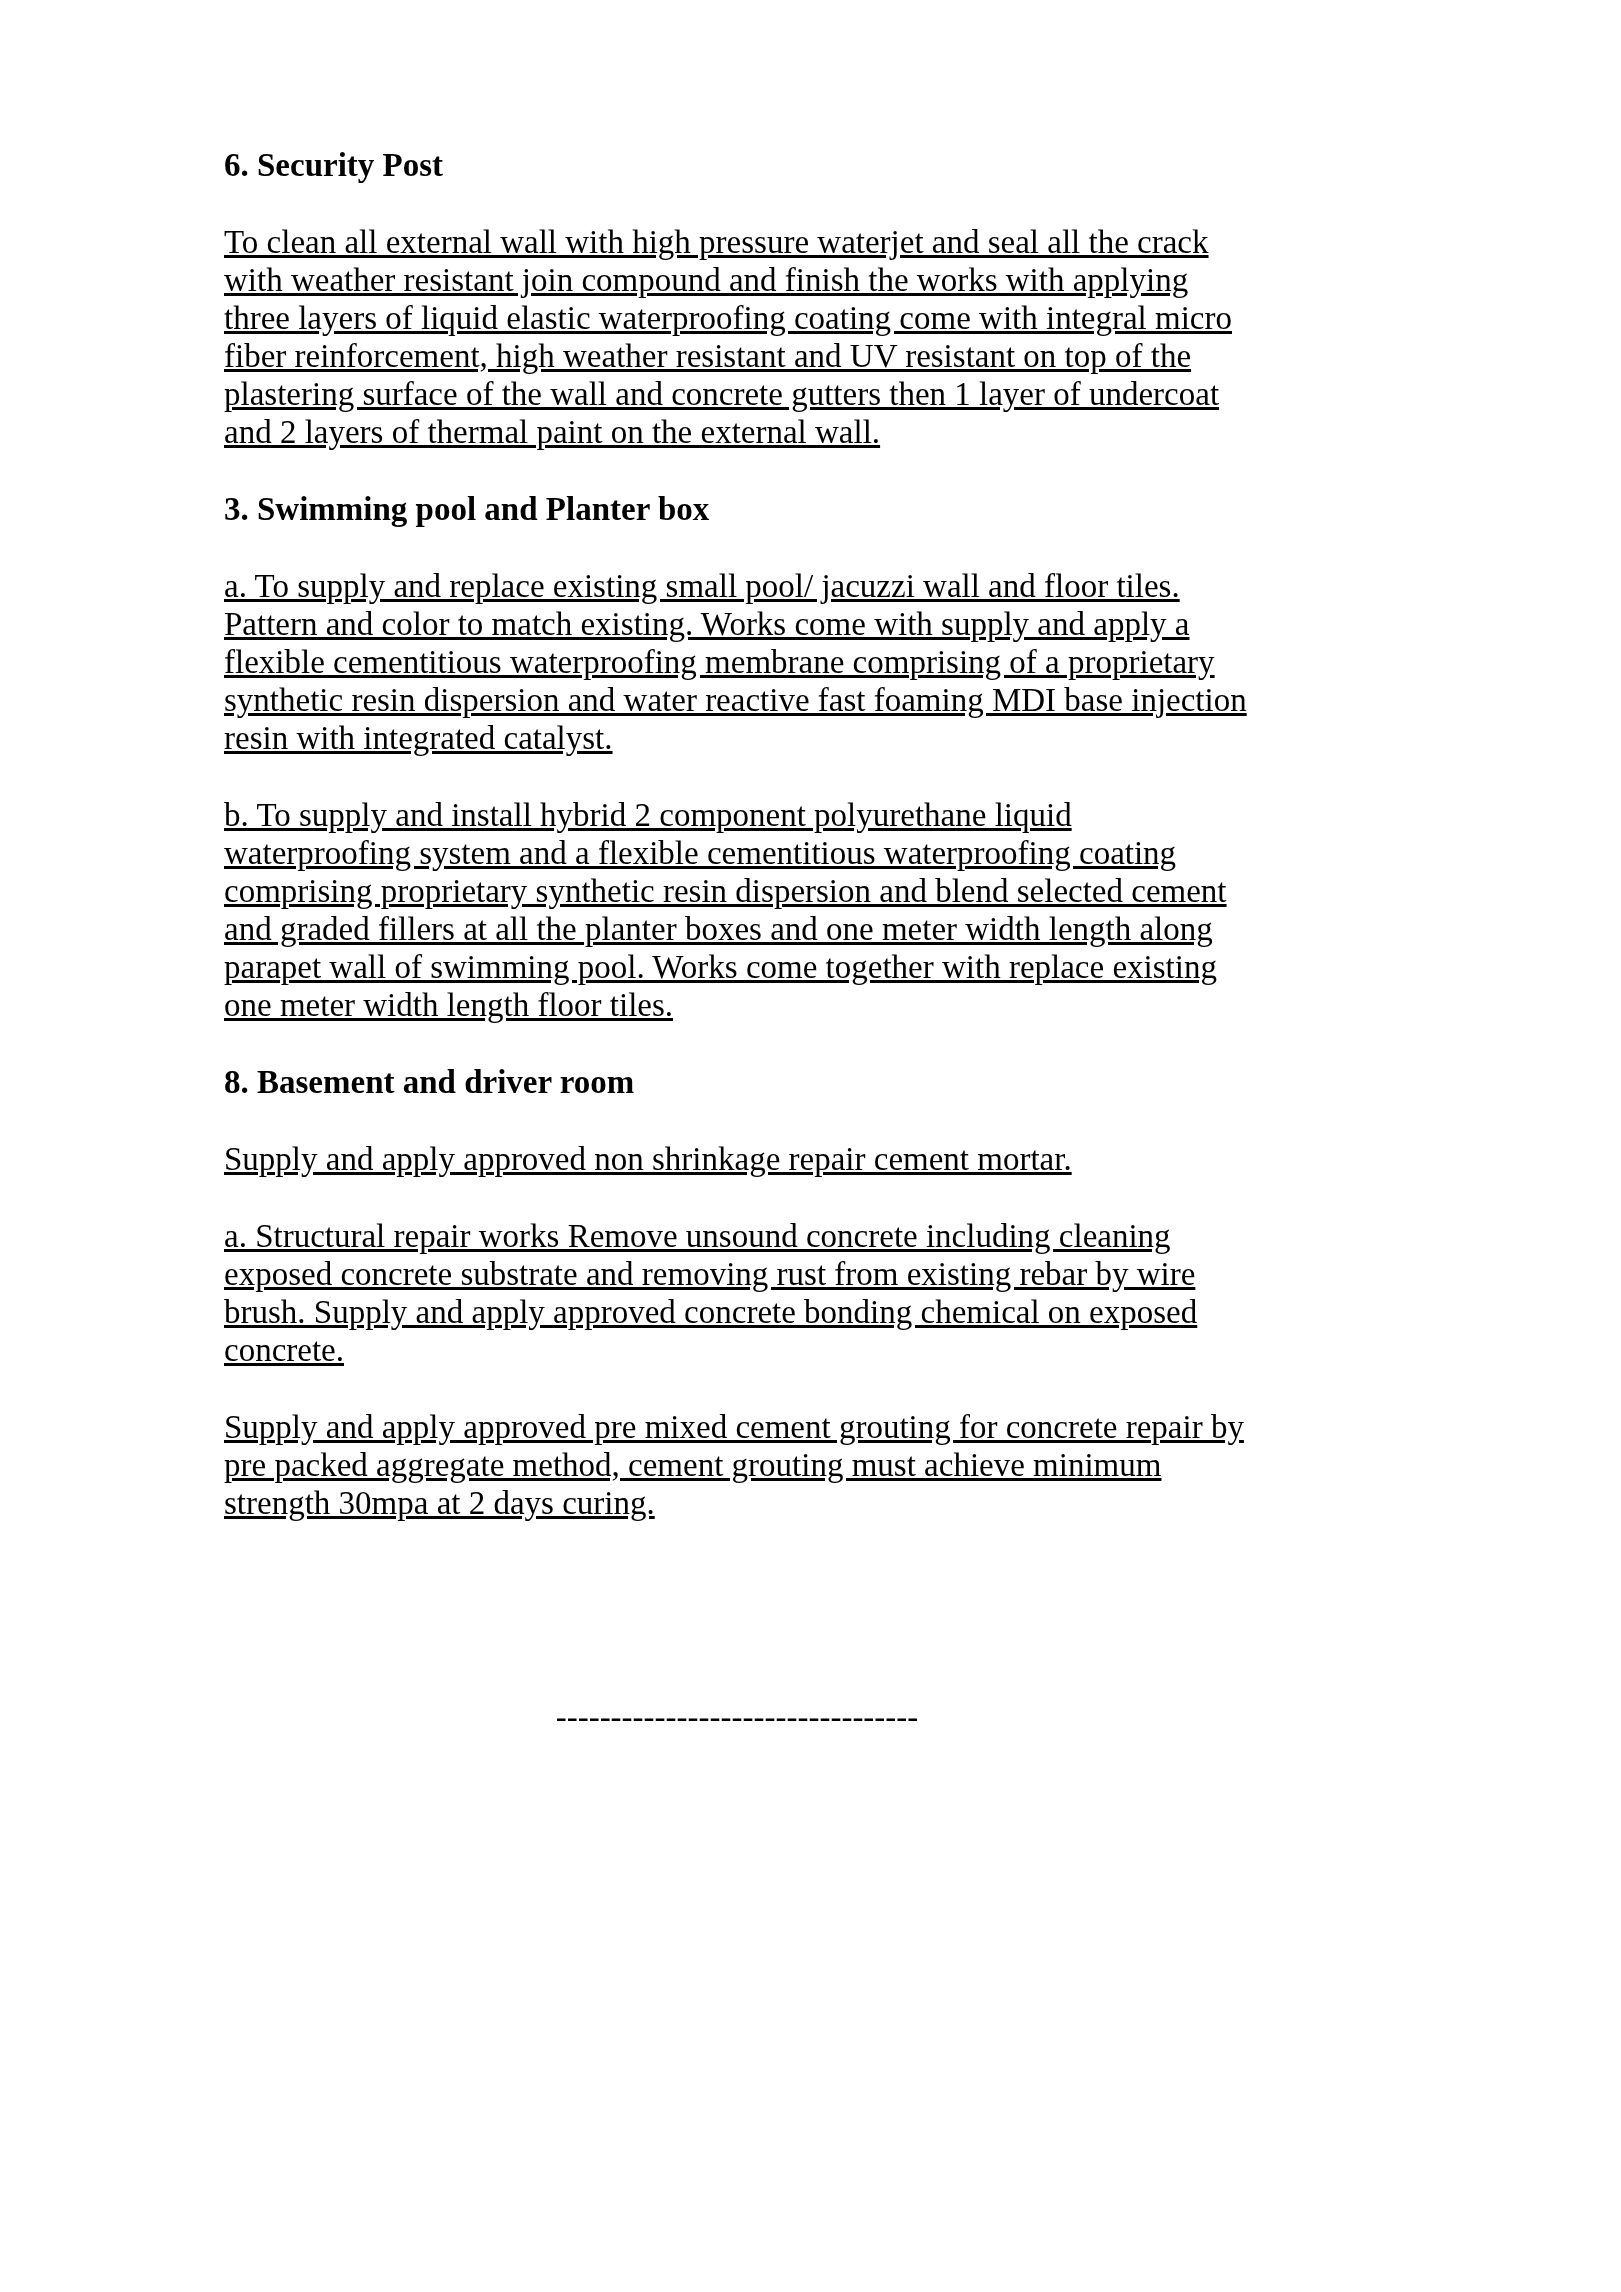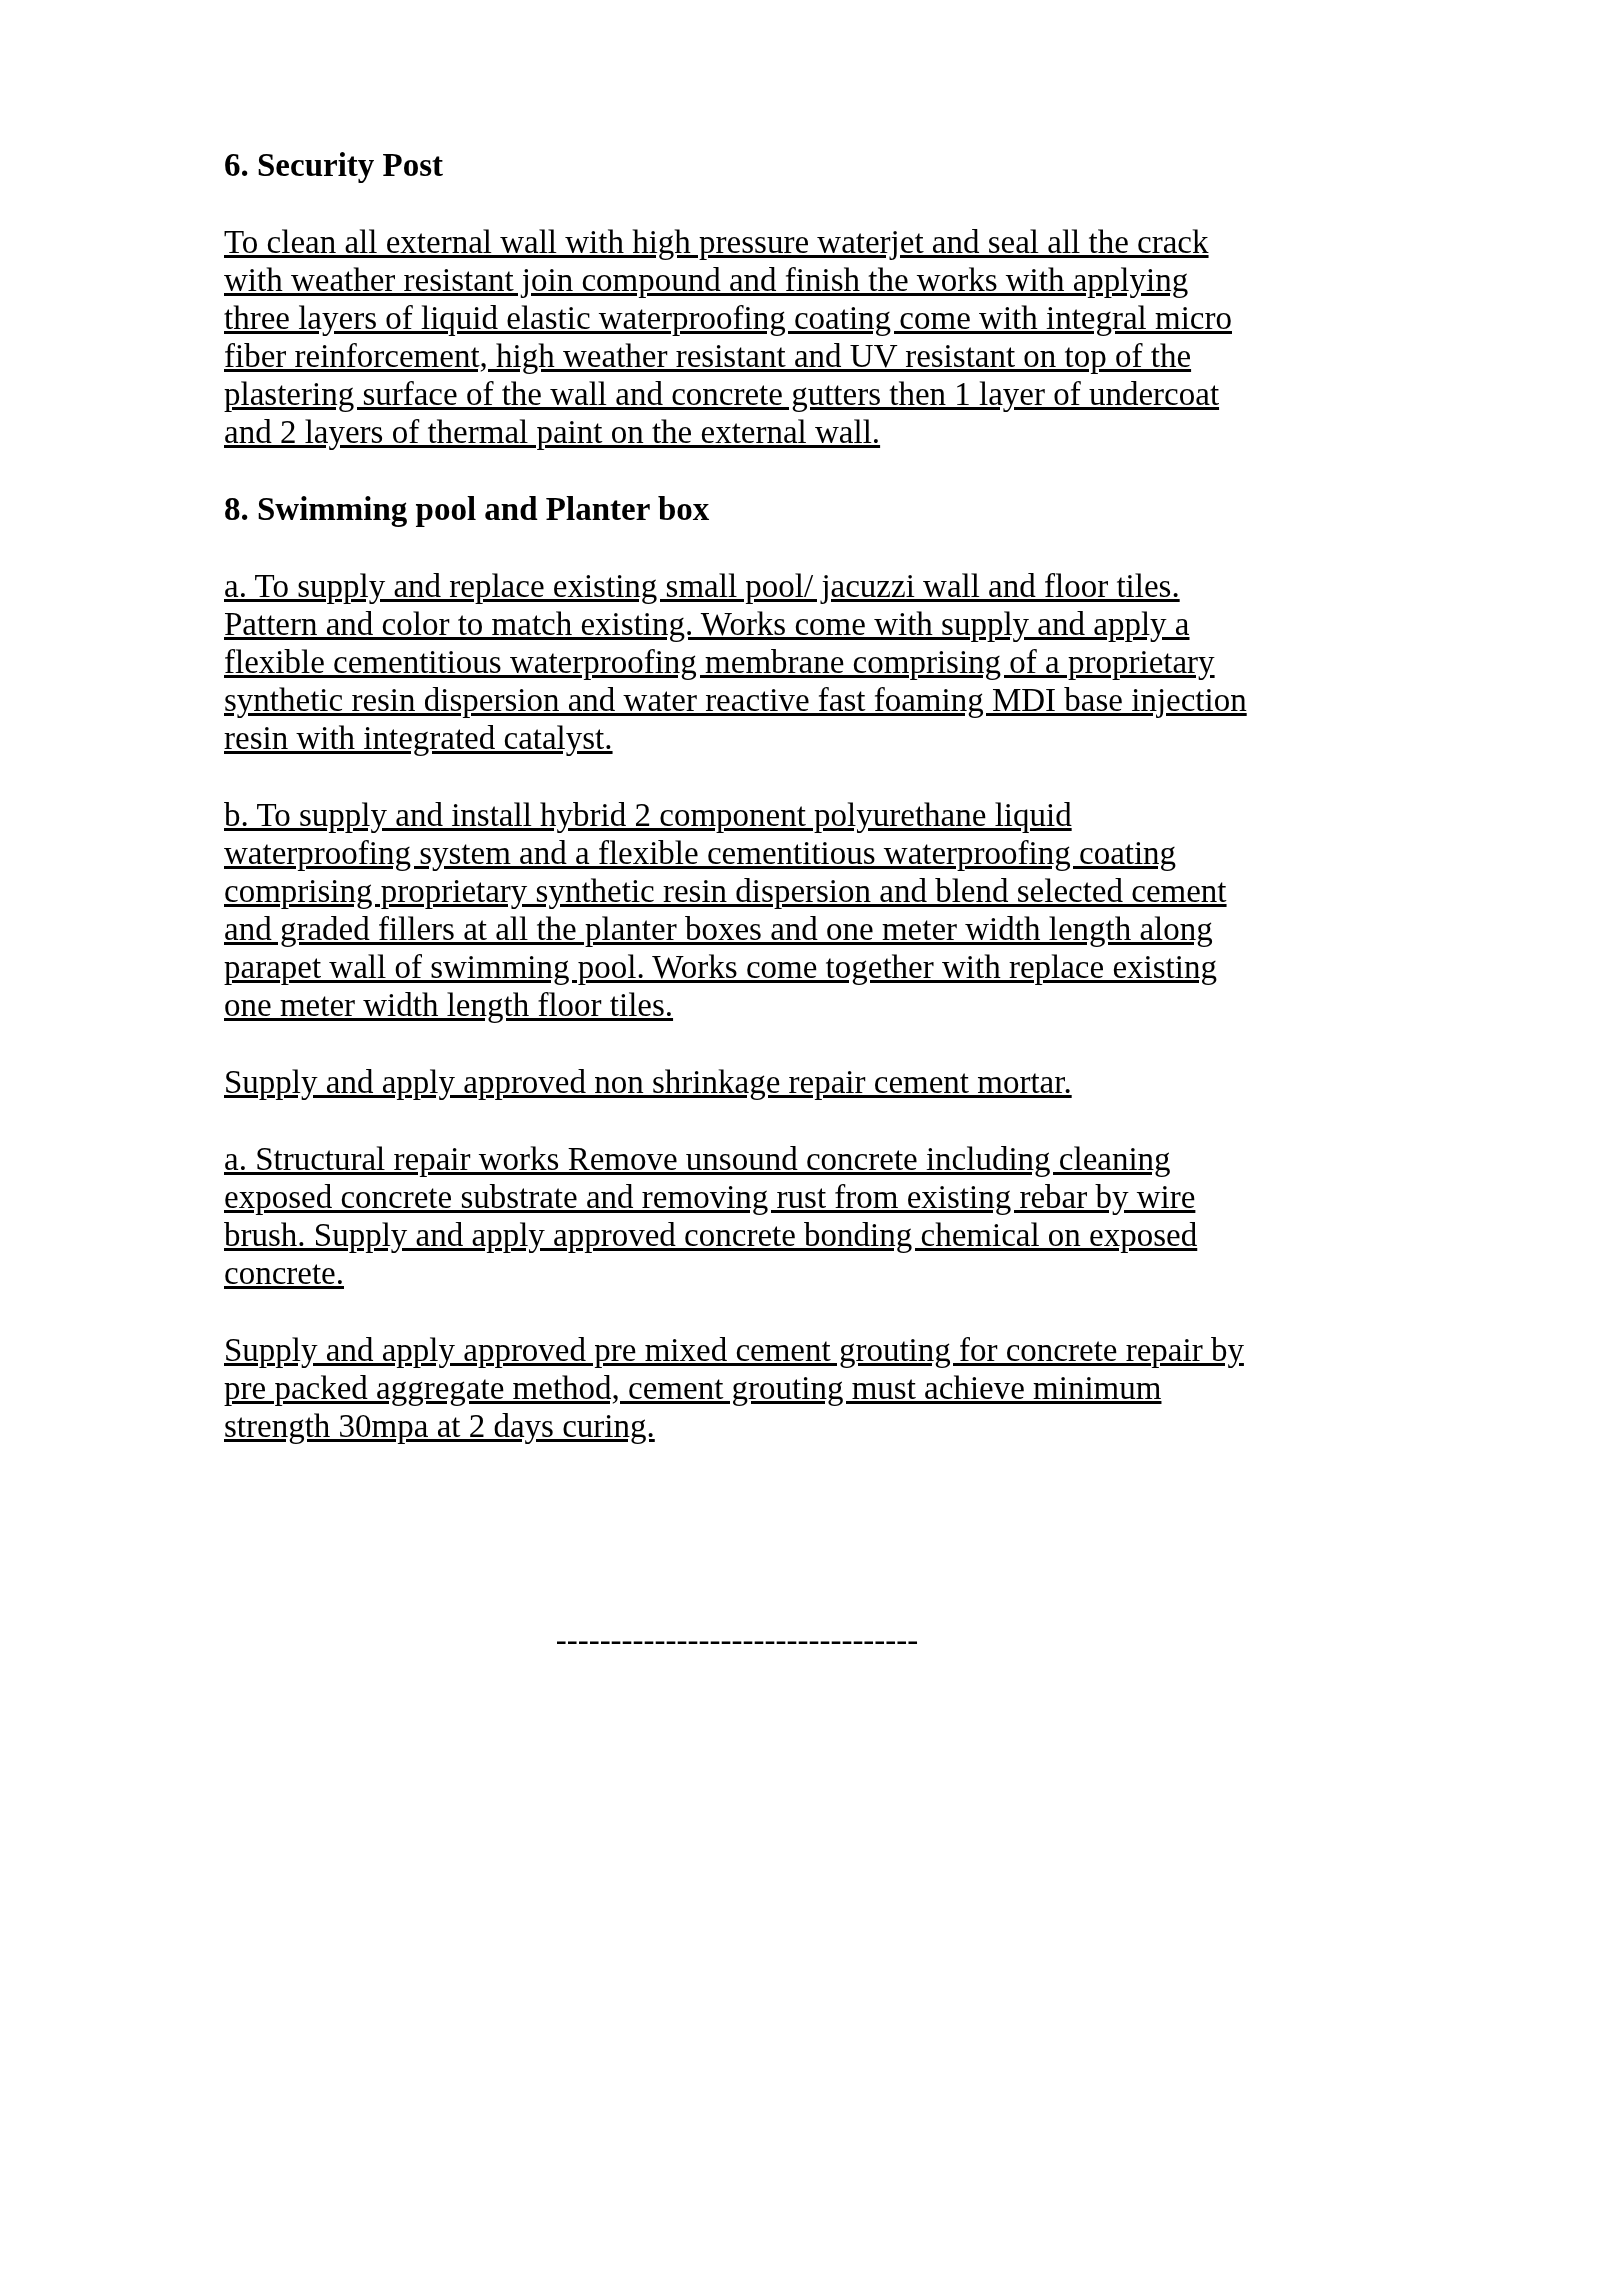--- a/index.html
+++ b/index.html
@@ -40,26 +40,27 @@
 <body>
 
 <div class="page">
 
   <section>
     <h2 class="section-heading">6. Security Post</h2>
     <p class="body-paragraph">To clean all external wall with high pressure waterjet and seal all the crack with weather resistant join compound and finish the works with applying three layers of liquid elastic waterproofing coating come with integral micro fiber reinforcement, high weather resistant and UV resistant on top of the plastering surface of the wall and concrete gutters then 1 layer of undercoat and 2 layers of thermal paint on the external wall.</p>
   </section>
 
   <section>
-    <h2 class="section-heading">8. Swimming pool and Planter box</h2>
+    <h2 class="section-heading">3. Swimming pool and Planter box</h2>
     <p class="body-paragraph">a. To supply and replace existing small pool/ jacuzzi wall and floor tiles. Pattern and color to match existing. Works come with supply and apply a flexible cementitious waterproofing membrane comprising of a proprietary synthetic resin dispersion and water reactive fast foaming MDI base injection resin with integrated catalyst.</p>
     <p class="body-paragraph">b. To supply and install hybrid 2 component polyurethane liquid waterproofing system and a flexible cementitious waterproofing coating comprising proprietary synthetic resin dispersion and blend selected cement and graded fillers at all the planter boxes and one meter width length along parapet wall of swimming pool. Works come together with replace existing one meter width length floor tiles.</p>
   </section>
 
   <section>
+    <h2 class="section-heading">8. Basement and driver room</h2>
     <p class="body-paragraph">Supply and apply approved non shrinkage repair cement mortar.</p>
     <p class="body-paragraph">a. Structural repair works Remove unsound concrete including cleaning exposed concrete substrate and removing rust from existing rebar by wire brush. Supply and apply approved concrete bonding chemical on exposed concrete.</p>
     <p class="body-paragraph">Supply and apply approved pre mixed cement grouting for concrete repair by pre packed aggregate method, cement grouting must achieve minimum strength 30mpa at 2 days curing.</p>
   </section>
 
   <p class="separator-line">---------------------------------</p>
 
 </div>
 
 

